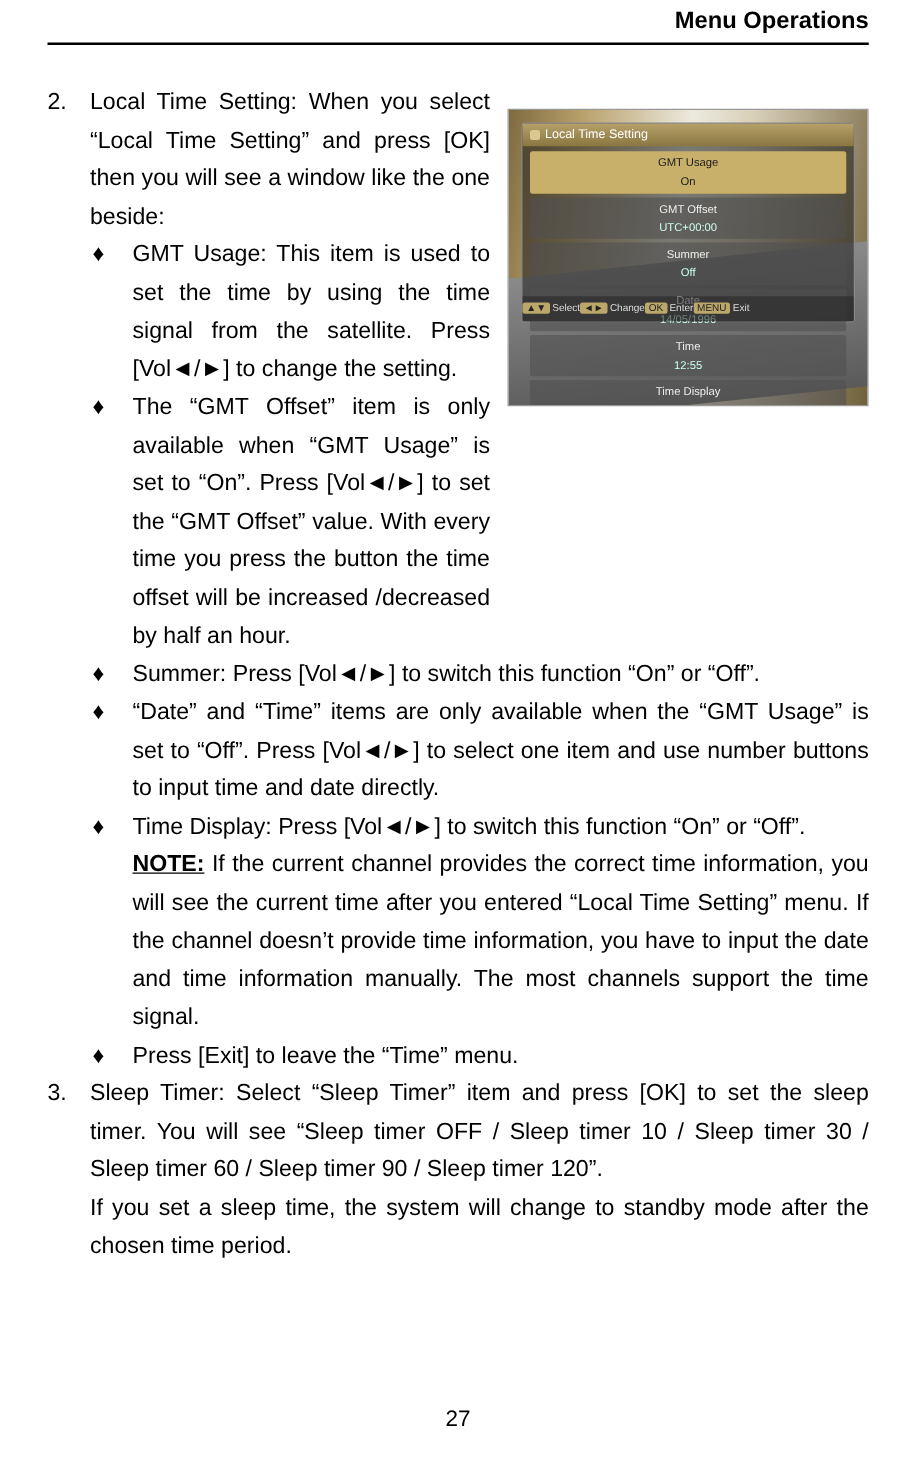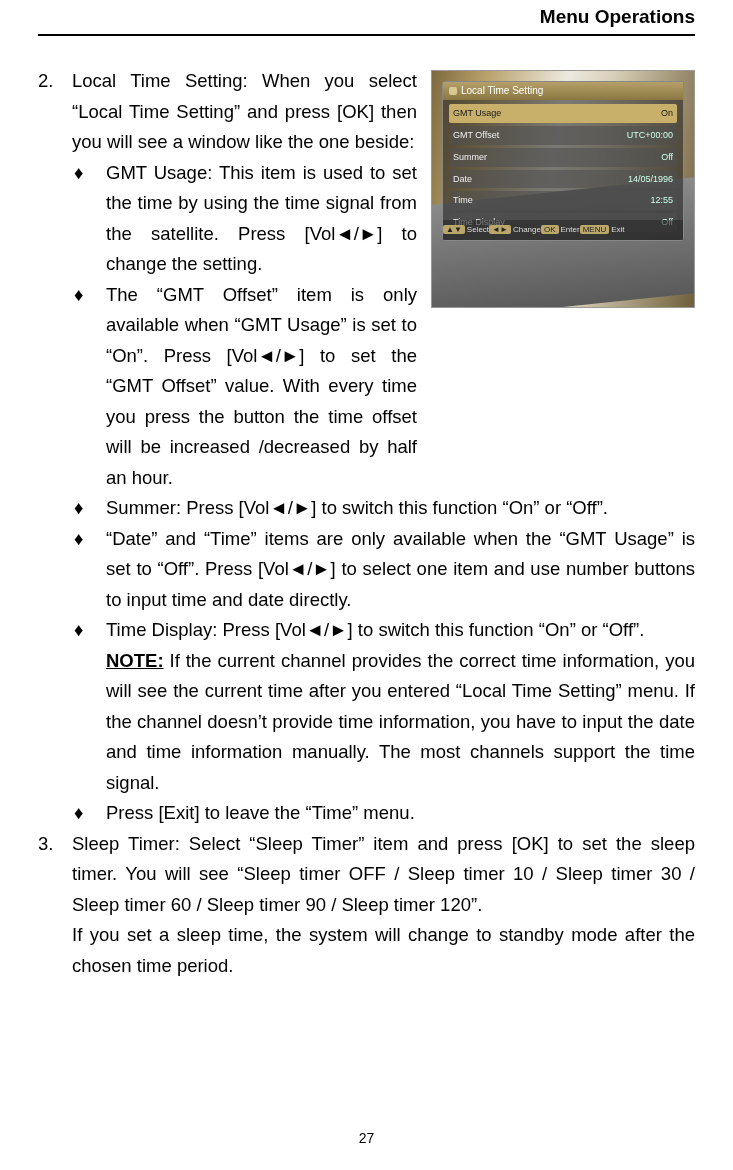--- a/index.html
+++ b/index.html
@@ -5,38 +5,38 @@
   * { box-sizing: border-box; margin: 0; padding: 0; }
   html, body { width: 733px; height: 1170px; background: #fff; font-family: Arial, Helvetica, sans-serif; color: #000; }
   .page { position: relative; width: 733px; height: 1170px; padding: 0 38px; }
   .header { text-align: right; font-weight: bold; font-size: 19px; padding-top: 6px; padding-bottom: 6px; border-bottom: 2px solid #000; margin-bottom: 30px; }
   .content { font-size: 18.5px; line-height: 1.65; }
   ol.main { list-style: none; padding-left: 0; }
   ol.main > li { display: flex; text-align: justify; }
   .num { flex: 0 0 34px; }
   .li-body { flex: 1; }
   .intro-wrap { overflow: hidden; }
-  .figure { float: right; width: 264px; height: 238px; margin-left: 14px; margin-top: 4px; border: 1px solid #999; position: relative; background: linear-gradient(100deg, #7e6a40 0%, #b8a06a 18%, #eceadf 45%, #d8cfb8 60%, #6f5f3a 100%); overflow: hidden; }
+  .figure { float: right; width: 289px; height: 238px; margin-left: 14px; margin-top: 21px; border: 1px solid #999; position: relative; background: linear-gradient(100deg, #7e6a40 0%, #b8a06a 18%, #eceadf 45%, #d8cfb8 60%, #6f5f3a 100%); overflow: hidden; }
   .figure .road { position:absolute; left:0; right:0; top:120px; bottom:0; background: linear-gradient( #8a8a8a, #5a5a5a); transform: skewY(-6deg); }
   .figure .dialog { position: absolute; left: 10px; right: 10px; top: 10px; height: 160px; background: rgba(30,30,30,0.55); border: 1px solid #888; border-radius: 3px; }
   .figure .dialog .titlebar { height: 18px; background: linear-gradient(#b5a06a,#8a7640); color:#fff; font-size: 10px; padding: 2px 6px; display:flex; align-items:center; gap:4px; }
   .figure .dialog .titlebar .dot { width:8px; height:8px; background:#d9c990; border-radius:2px; }
   .figure .rows { padding: 4px 6px; }
-  .figure .row { display:flex; justify-content: space-between; align-items:center; font-size: 9px; color:#eee; background: rgba(80,80,80,0.6); margin-bottom:3px; padding: 2px 4px; border-radius:2px; }
+  .figure .row { display:flex; justify-content: space-between; align-items:center; font-size: 9px; color:#eee; background: rgba(80,80,80,0.6); margin-bottom:3px; padding: 2px 4px; border-radius:2px;flex-direction:column; }
   .figure .row.sel { background: #c9b06a; color:#1a1a1a; }
   .figure .row .val { color:#cfe; }
   .figure .row.sel .val { color:#1a1a1a; }
   .figure .footer { position:absolute; left:0; right:0; bottom:0; height:20px; background: rgba(40,40,40,0.6); display:flex; justify-content:flex-start; align-items:center; font-size:8px; color:#ddd; }
   .figure .footer .kb { background:#bba76a; color:#222; padding:0 3px; border-radius:2px; margin-right:2px; }
   ul.sub { list-style: none; padding-left: 0; margin-top: 0; }
   ul.sub > li { display: flex; text-align: justify; }
   .bullet { flex: 0 0 34px; text-align: left; padding-left: 2px; }
   .sub-body { flex: 1; }
   .note-label { font-weight: bold; text-decoration: underline; }
-  .page-num { position: absolute; bottom: 24px; left: 0; right: 0; text-align: center; font-size: 14px; }
+  .page-num { position: absolute; bottom: 24px; left: 0; right: 0; text-align: center; font-size: 18px; }
 </style>
 </head>
 <body>
 
 <div class="page">
   <div class="header">
     <span>Menu Operations</span>
   </div>
 
   <div class="content">

